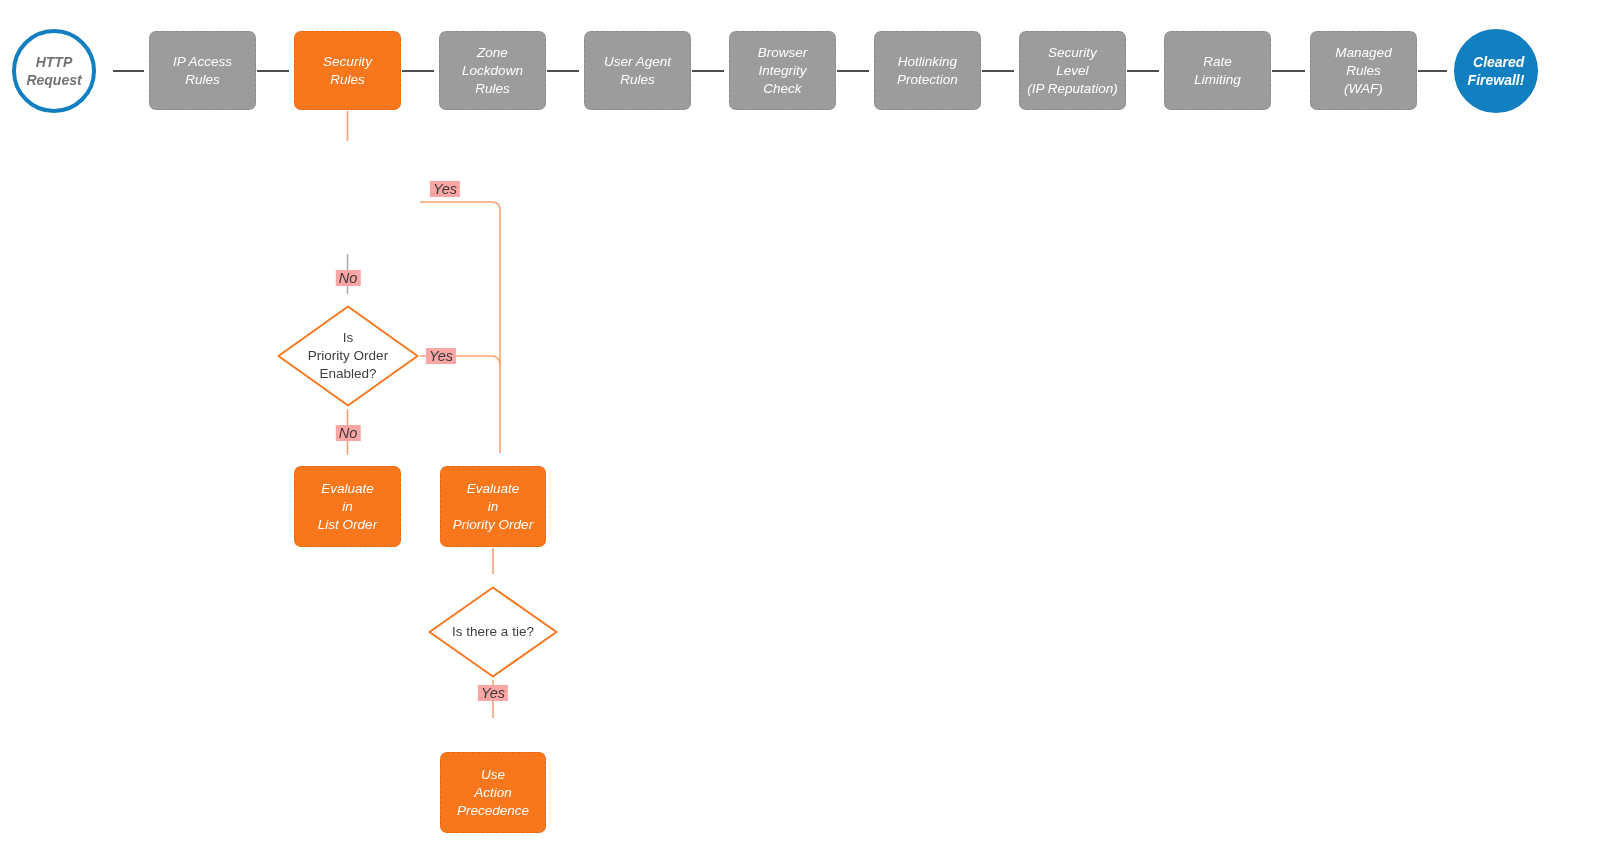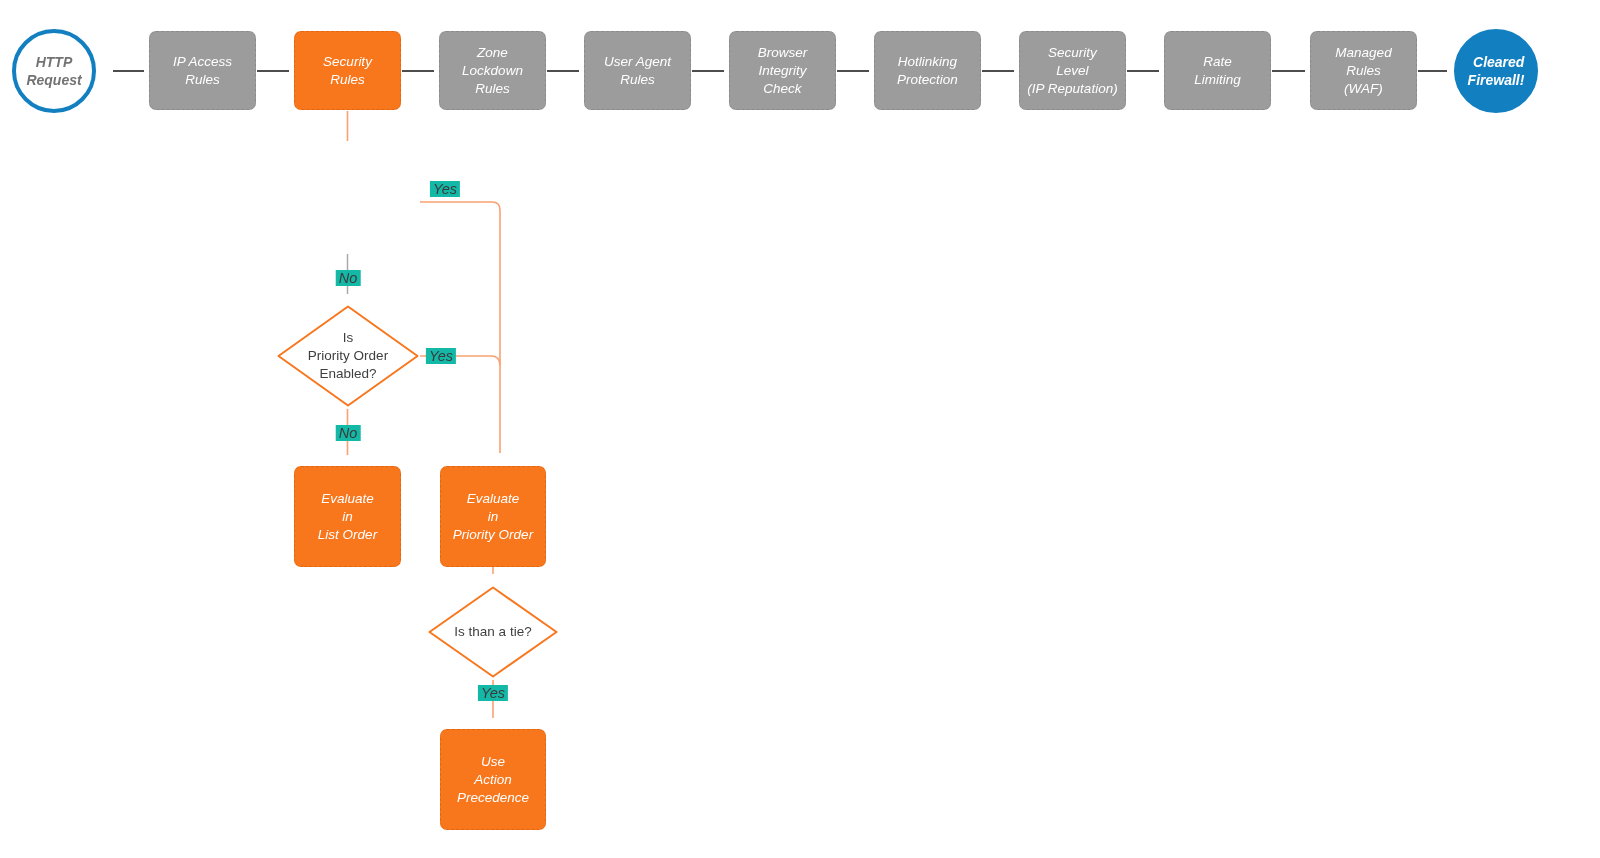--- a/index.html
+++ b/index.html
@@ -47,21 +47,21 @@
   }
   .circle.end{
     left:1454px;
     background:#127fc1;
     border:4px solid #127fc1;
     color:#ffffff;
     text-align:right;
   }
   
   .action{
-    width:106px;height:101px;
+    width:106px;height:81px;
     border-radius:7px;
     background:#f8771d;
     border:1px dashed rgba(214,95,8,0.65);
     font-style:italic;font-size:13.5px;line-height:18px;color:#fff;
   }
   
   .diamond{position:absolute;}
   .diamond svg{position:absolute;left:0;top:0;width:100%;height:100%;}
   .diamond polygon{
     fill:#ffffff;
@@ -83,21 +83,21 @@
   #connectors path{fill:none;}
   .cgray{stroke:#4d4d4d;stroke-width:2;}
   .cgraythin{stroke:#a9a9a9;stroke-width:1.5;}
   .corange{stroke:#f9a171;stroke-width:1.6;}
   
   .edge-label{
     position:absolute;
     transform:translate(-50%,-50%);
     font-style:italic;
     font-size:14.5px;color:#3a3a3a;
-    background:#14b8a6;
+    background:#fca5a5;
     padding:0 3px;
     line-height:16px;
   }
 </style>
 </head>
 <body>
 
 <div id="canvas">
 
   <svg id="connectors">
@@ -166,30 +166,30 @@
     </svg>
     <div class="dlabel">Is
 Priority Order
 Enabled?</div>
   </div>
 
   <div class="diamond" style="left:428px;top:586px;width:130px;height:92px">
     <svg viewBox="0 0 130 92" preserveAspectRatio="none">
       <polygon points="65,1.5 128.5,46 65,90.5 1.5,46"></polygon>
     </svg>
-    <div class="dlabel">Is than a tie?</div>
+    <div class="dlabel">Is there a tie?</div>
   </div>
 
   <div class="node action" style="left:294px;top:466px;width:107px">Evaluate
 in
 List Order</div>
   <div class="node action" style="left:440px;top:466px">Evaluate
 in
 Priority Order</div>
-  <div class="node action" style="left:440px;top:729px">Use
+  <div class="node action" style="left:440px;top:752px">Use
 Action
 Precedence</div>
 
   <span class="edge-label" style="left:445px;top:189px">Yes</span>
   <span class="edge-label" style="left:348px;top:278px">No</span>
   <span class="edge-label" style="left:441px;top:356px">Yes</span>
   <span class="edge-label" style="left:348px;top:433px">No</span>
   <span class="edge-label" style="left:493px;top:693px">Yes</span>
 
 </div>

